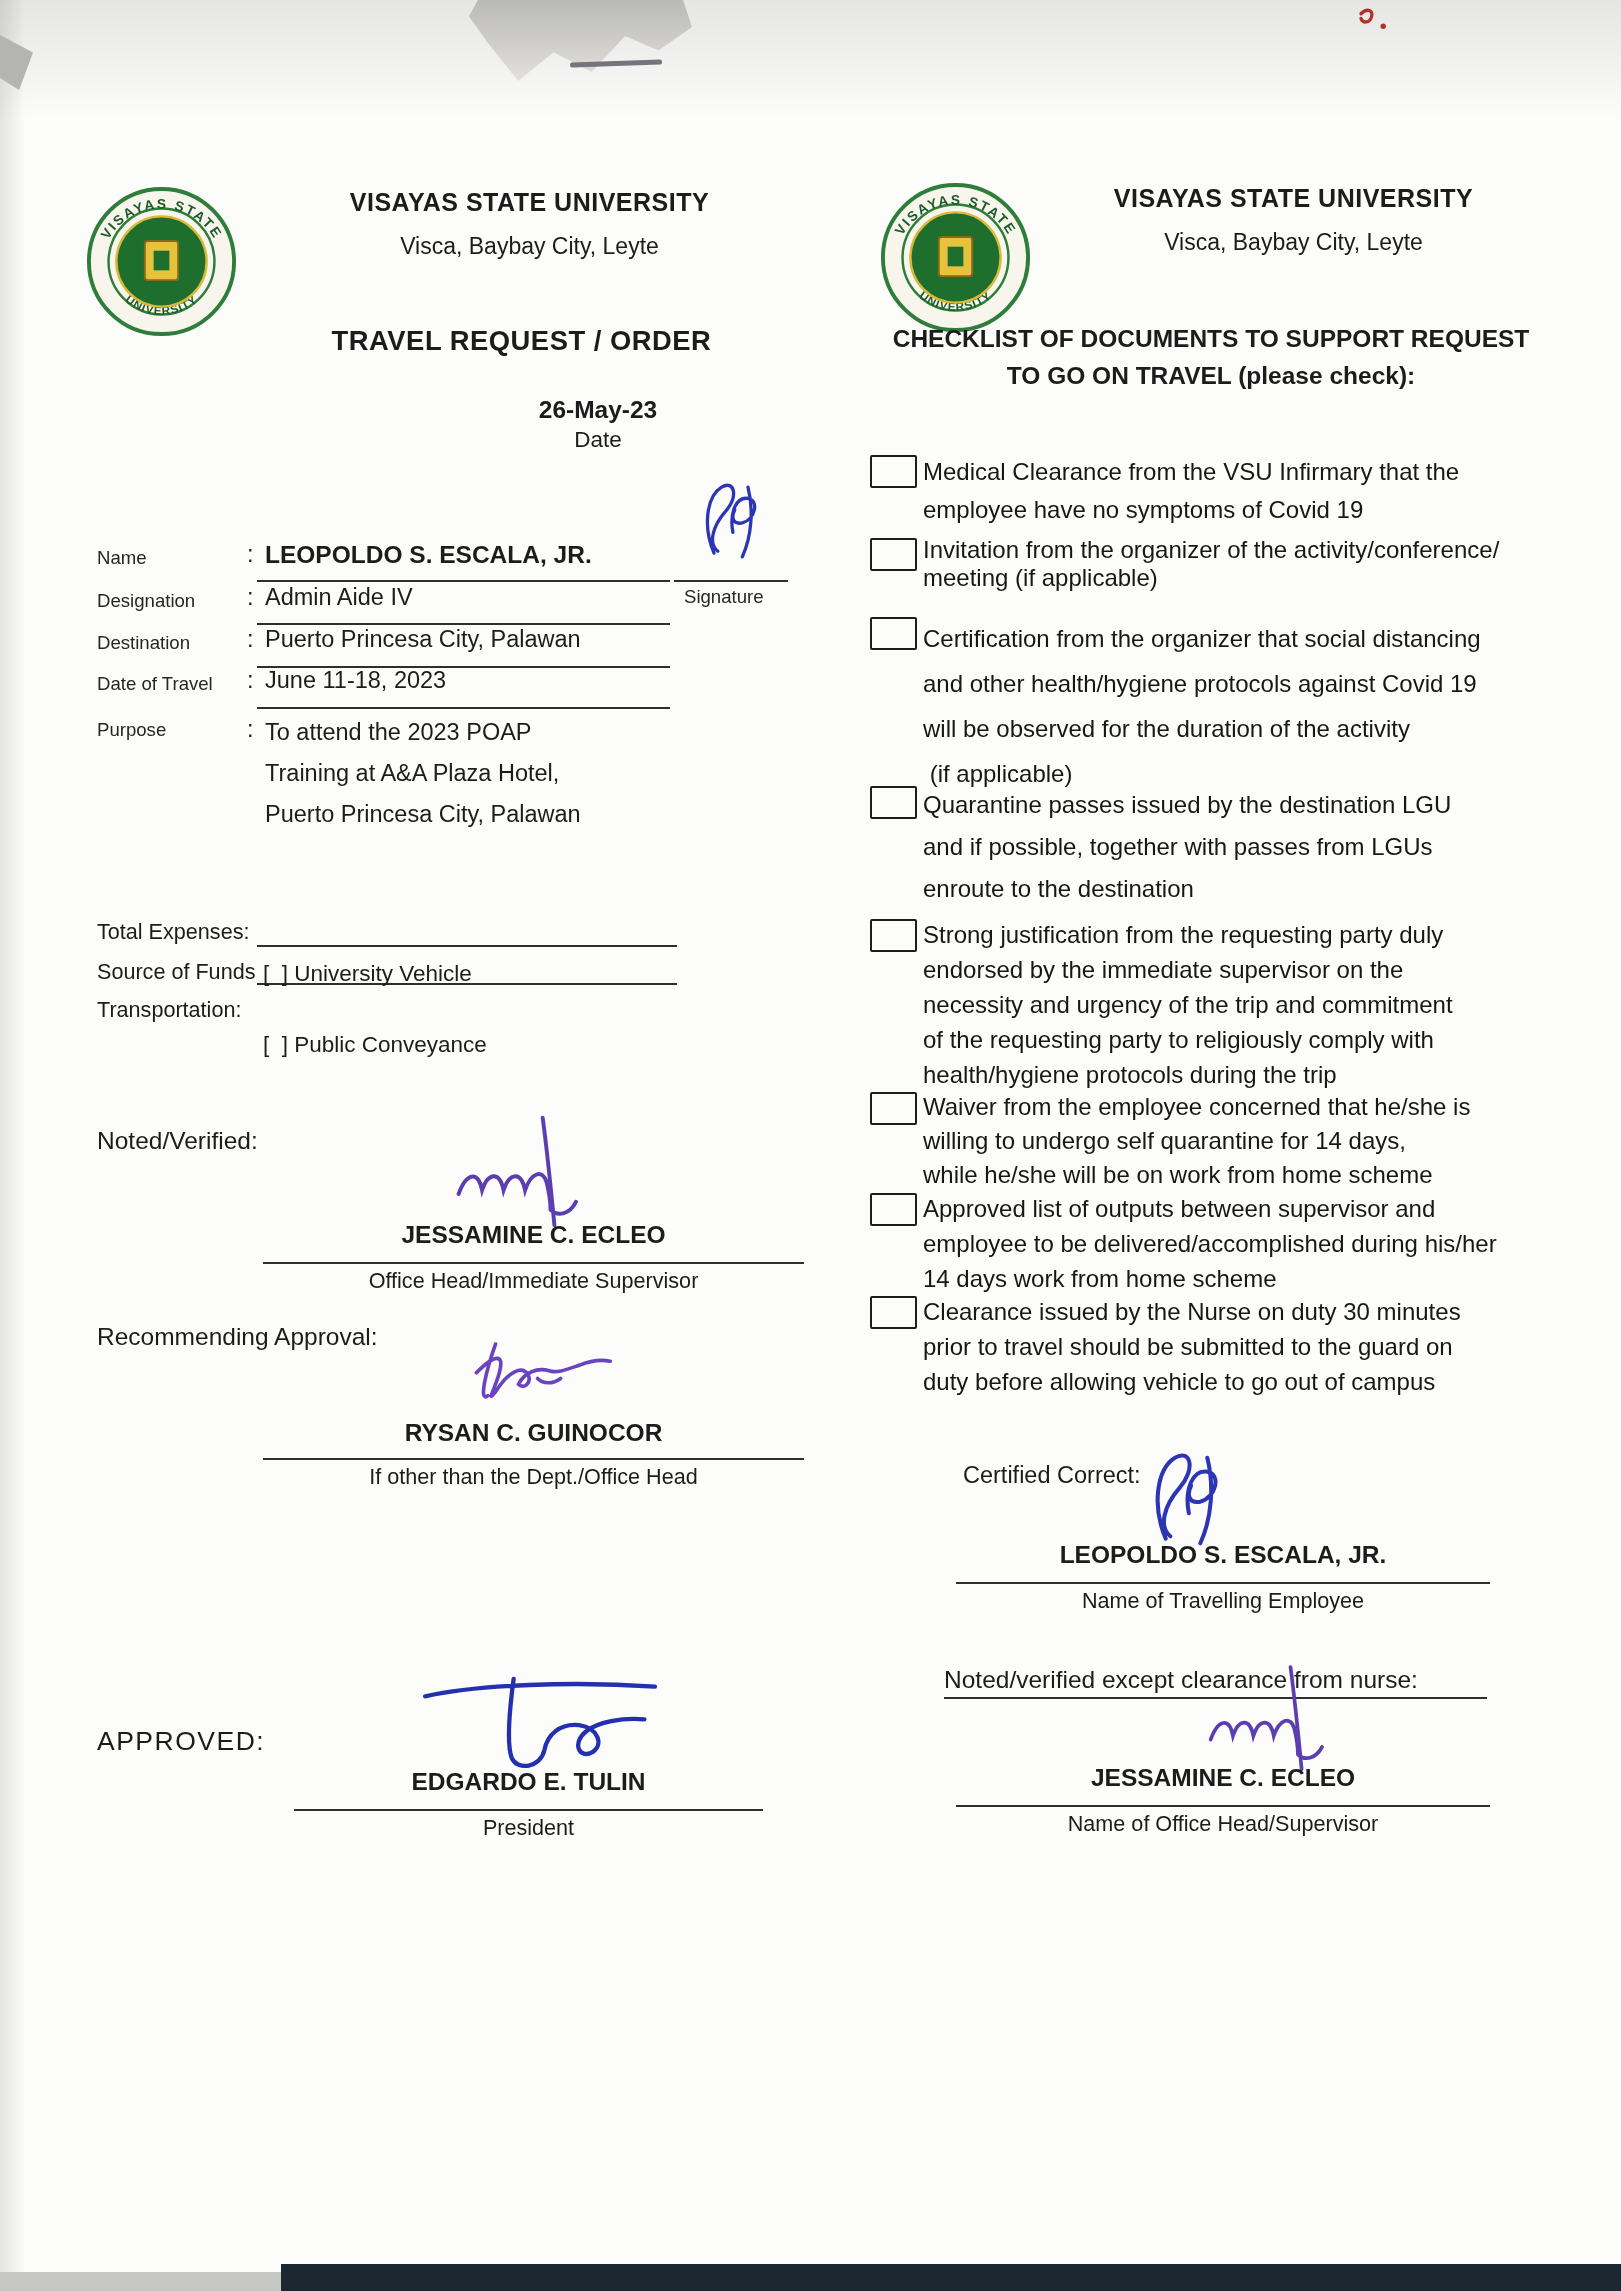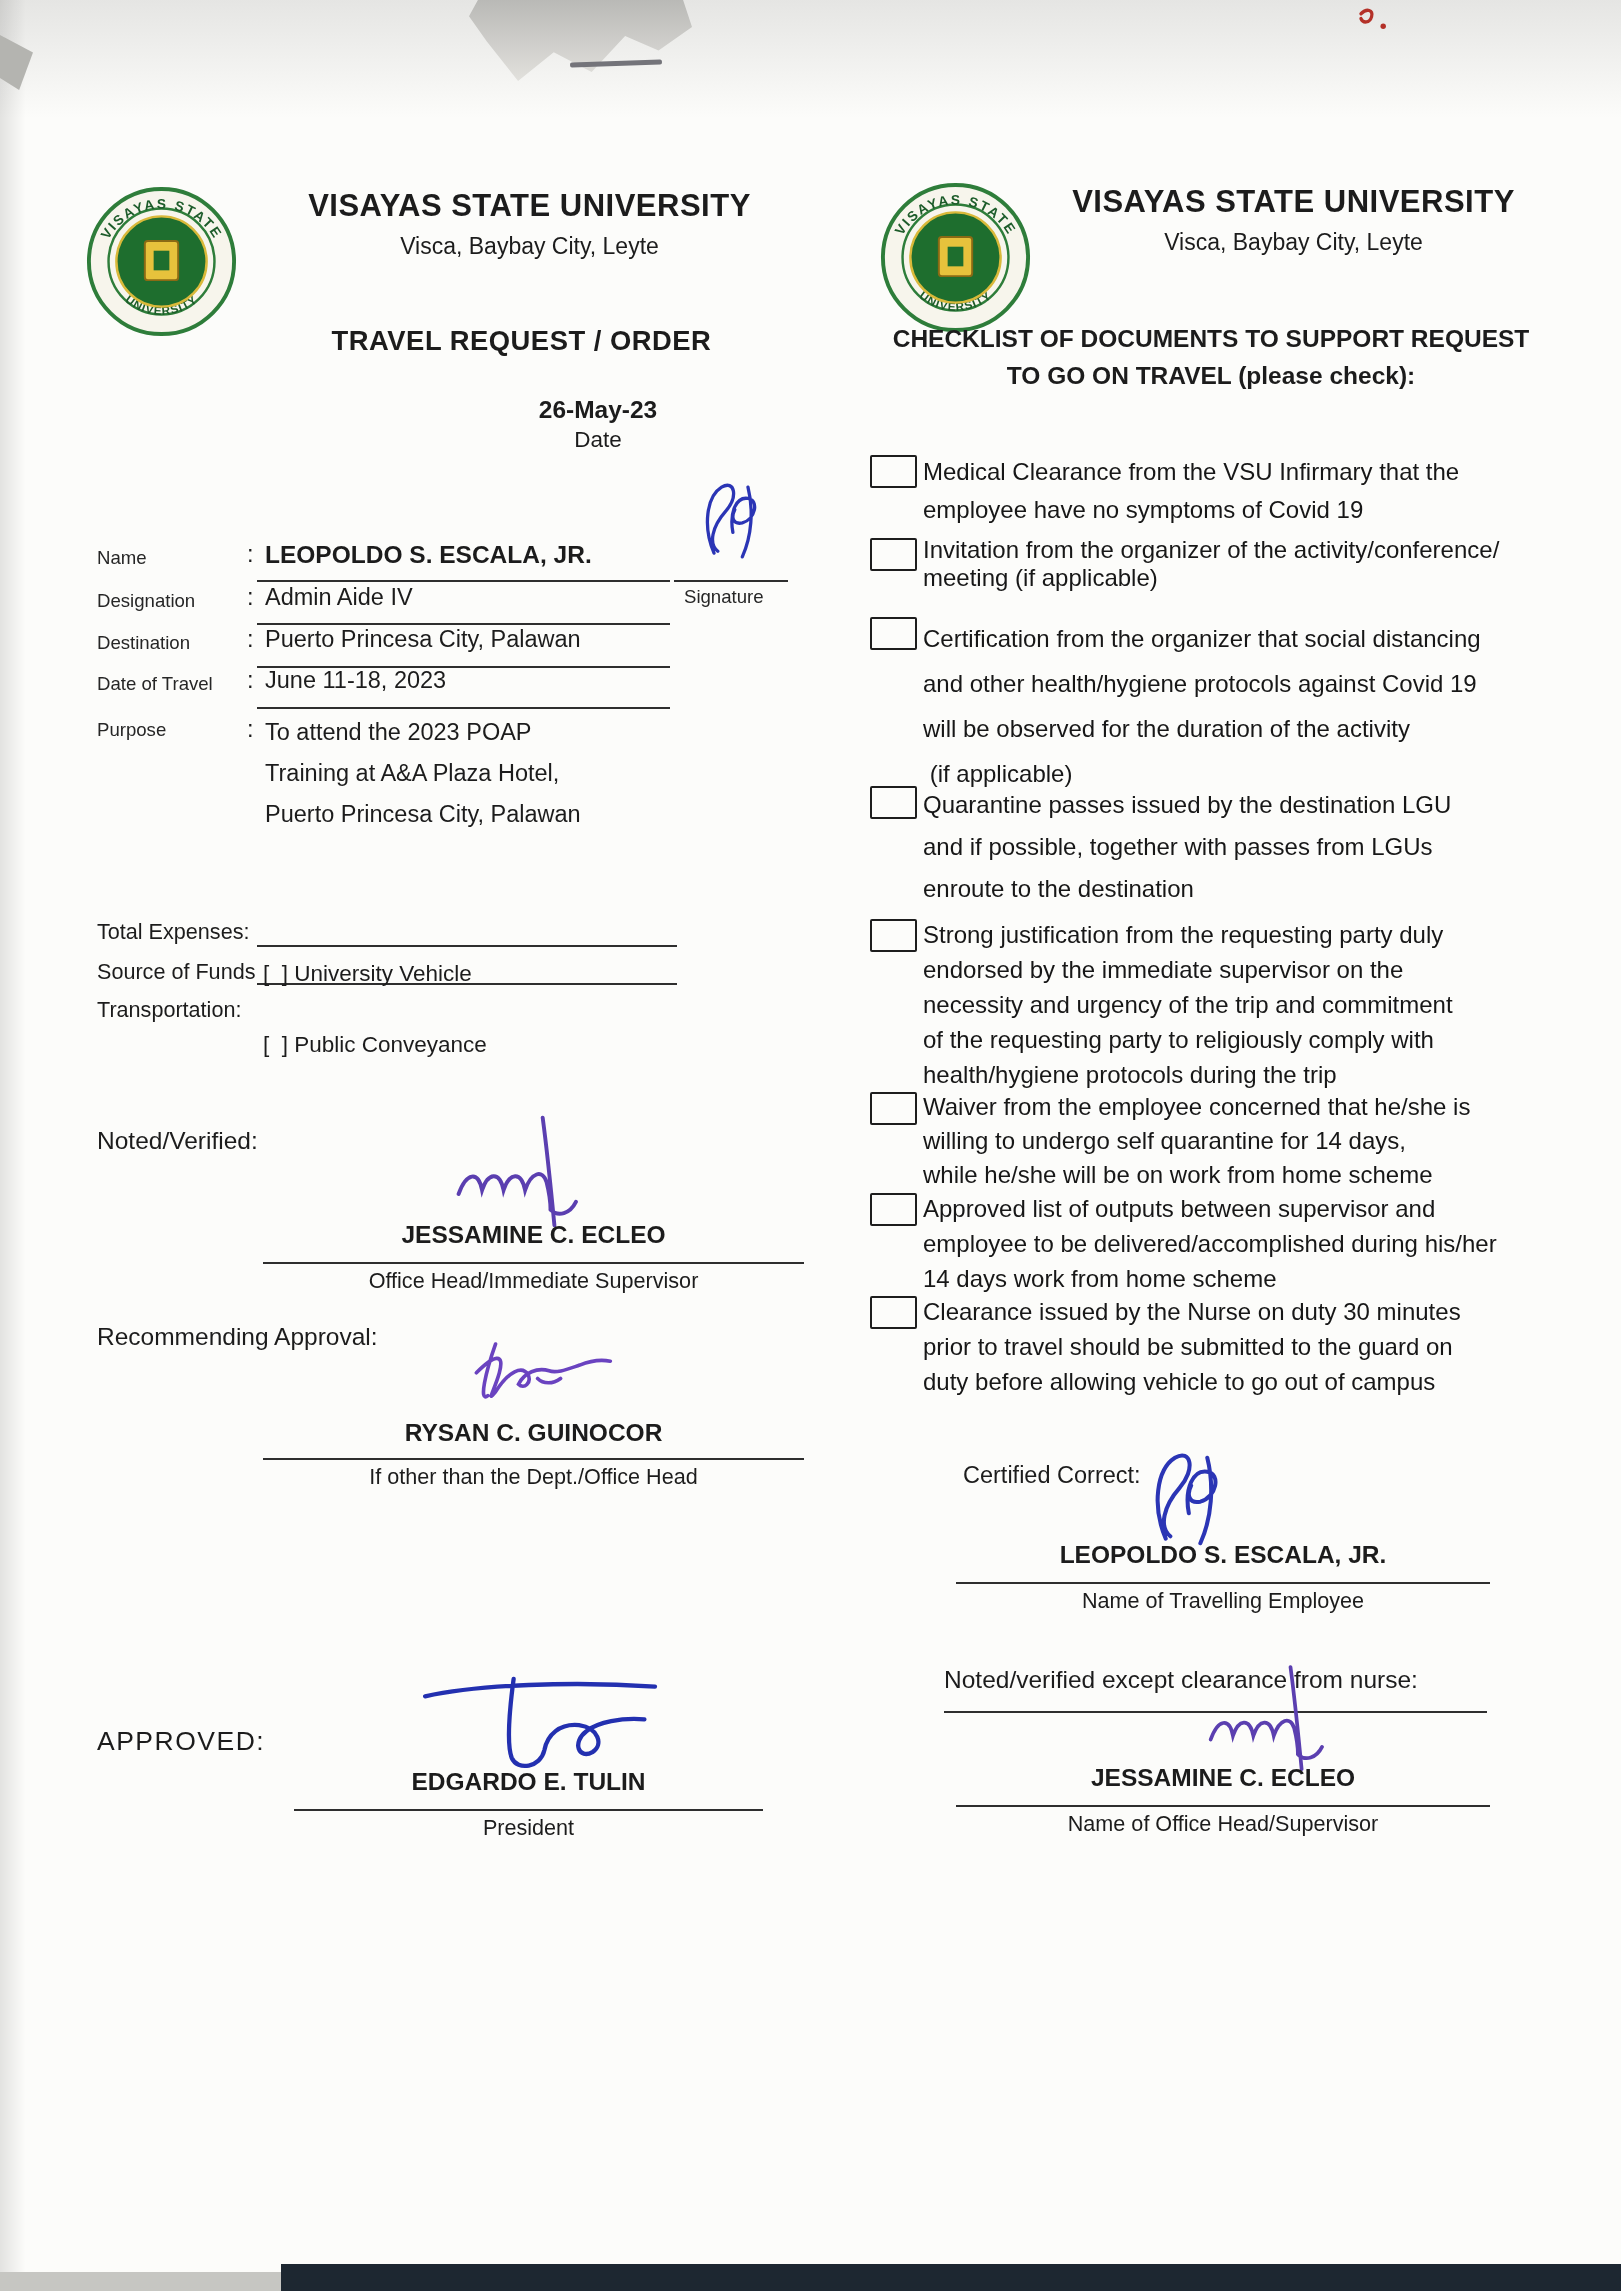--- a/index.html
+++ b/index.html
@@ -5,41 +5,41 @@
   html,body{margin:0;padding:0;background:#d8d8d4;}
   .page{
     position:relative;width:1621px;height:2292px;margin:0 auto;
     background:#fcfcfa;overflow:hidden;
     font-family:"Liberation Sans","DejaVu Sans",sans-serif;color:#1c1c1c;
   }
   .abs{position:absolute;}
   .center{text-align:center;}
   .pre{white-space:pre-line;}
   .pre-sp{white-space:pre;}
-  .uni-title{font-size:31px;font-weight:bold;letter-spacing:0.5px;text-align:center;}
+  .uni-title{font-size:25px;font-weight:bold;letter-spacing:0.5px;text-align:center;}
   .uni-addr{font-size:23px;}
   .form-title{font-size:27.4px;font-weight:bold;letter-spacing:0.5px;}
   .date-val{font-size:24.5px;font-weight:bold;}
   .date-lbl{font-size:22.5px;}
   .fld-lbl{font-size:18.6px;color:#262626;}
   .fld-val{font-size:23.5px;font-weight:500;}
   .fld-val-name{font-size:24.5px;font-weight:bold;}
   .colon{font-size:23.5px;}
   .line{position:absolute;border-top:2px solid #2e2e2e;height:0;}
   .small-lbl{font-size:21.6px;}
   .opt{font-size:22.5px;}
   .sec-lbl{font-size:24.5px;}
   .approved-lbl{font-size:26.5px;letter-spacing:1.5px;}
   .sign-name{font-size:24.5px;font-weight:bold;}
   .sign-title{font-size:21.6px;}
   .chk-title{font-size:24.5px;font-weight:bold;line-height:37px;}
   .chk-text{position:absolute;left:923px;width:635px;font-size:24px;color:#171717;white-space:pre-line;}
   .checkbox{position:absolute;left:870px;width:43px;height:29px;border:2.9px solid #1d1d1d;border-radius:2px;background:transparent;}
   .cert-lbl{font-size:23.5px;}
-  .ne-wrap{position:absolute;left:944px;width:543px;border-bottom:2px solid #2e2e2e;padding-bottom:17px;}
+  .ne-wrap{position:absolute;left:944px;width:543px;border-bottom:2px solid #2e2e2e;padding-bottom:3px;}
   .ne-lbl{font-size:24.5px;font-weight:500;}
   .sig{position:absolute;}
   .seal{position:absolute;}
   .tear{position:absolute;left:469px;top:0;width:223px;height:90px;
     background:linear-gradient(180deg,#b9b9b6,#e6e5e1);
     clip-path:polygon(4% 0,96% 0,100% 30%,85% 56%,70% 40%,55% 80%,38% 58%,22% 90%,8% 46%,0 18%);}
   .staple{position:absolute;left:570px;top:61px;width:92px;height:4.9px;background:#74747a;transform:rotate(-2deg);border-radius:2px;}
   .corner-notch{position:absolute;left:0;top:35px;width:33px;height:55px;background:#b4b4b0;
     clip-path:polygon(0 0,100% 32%,58% 100%,0 78%);}
   .edge-shadow-top{position:absolute;left:0;top:0;width:100%;height:118px;

